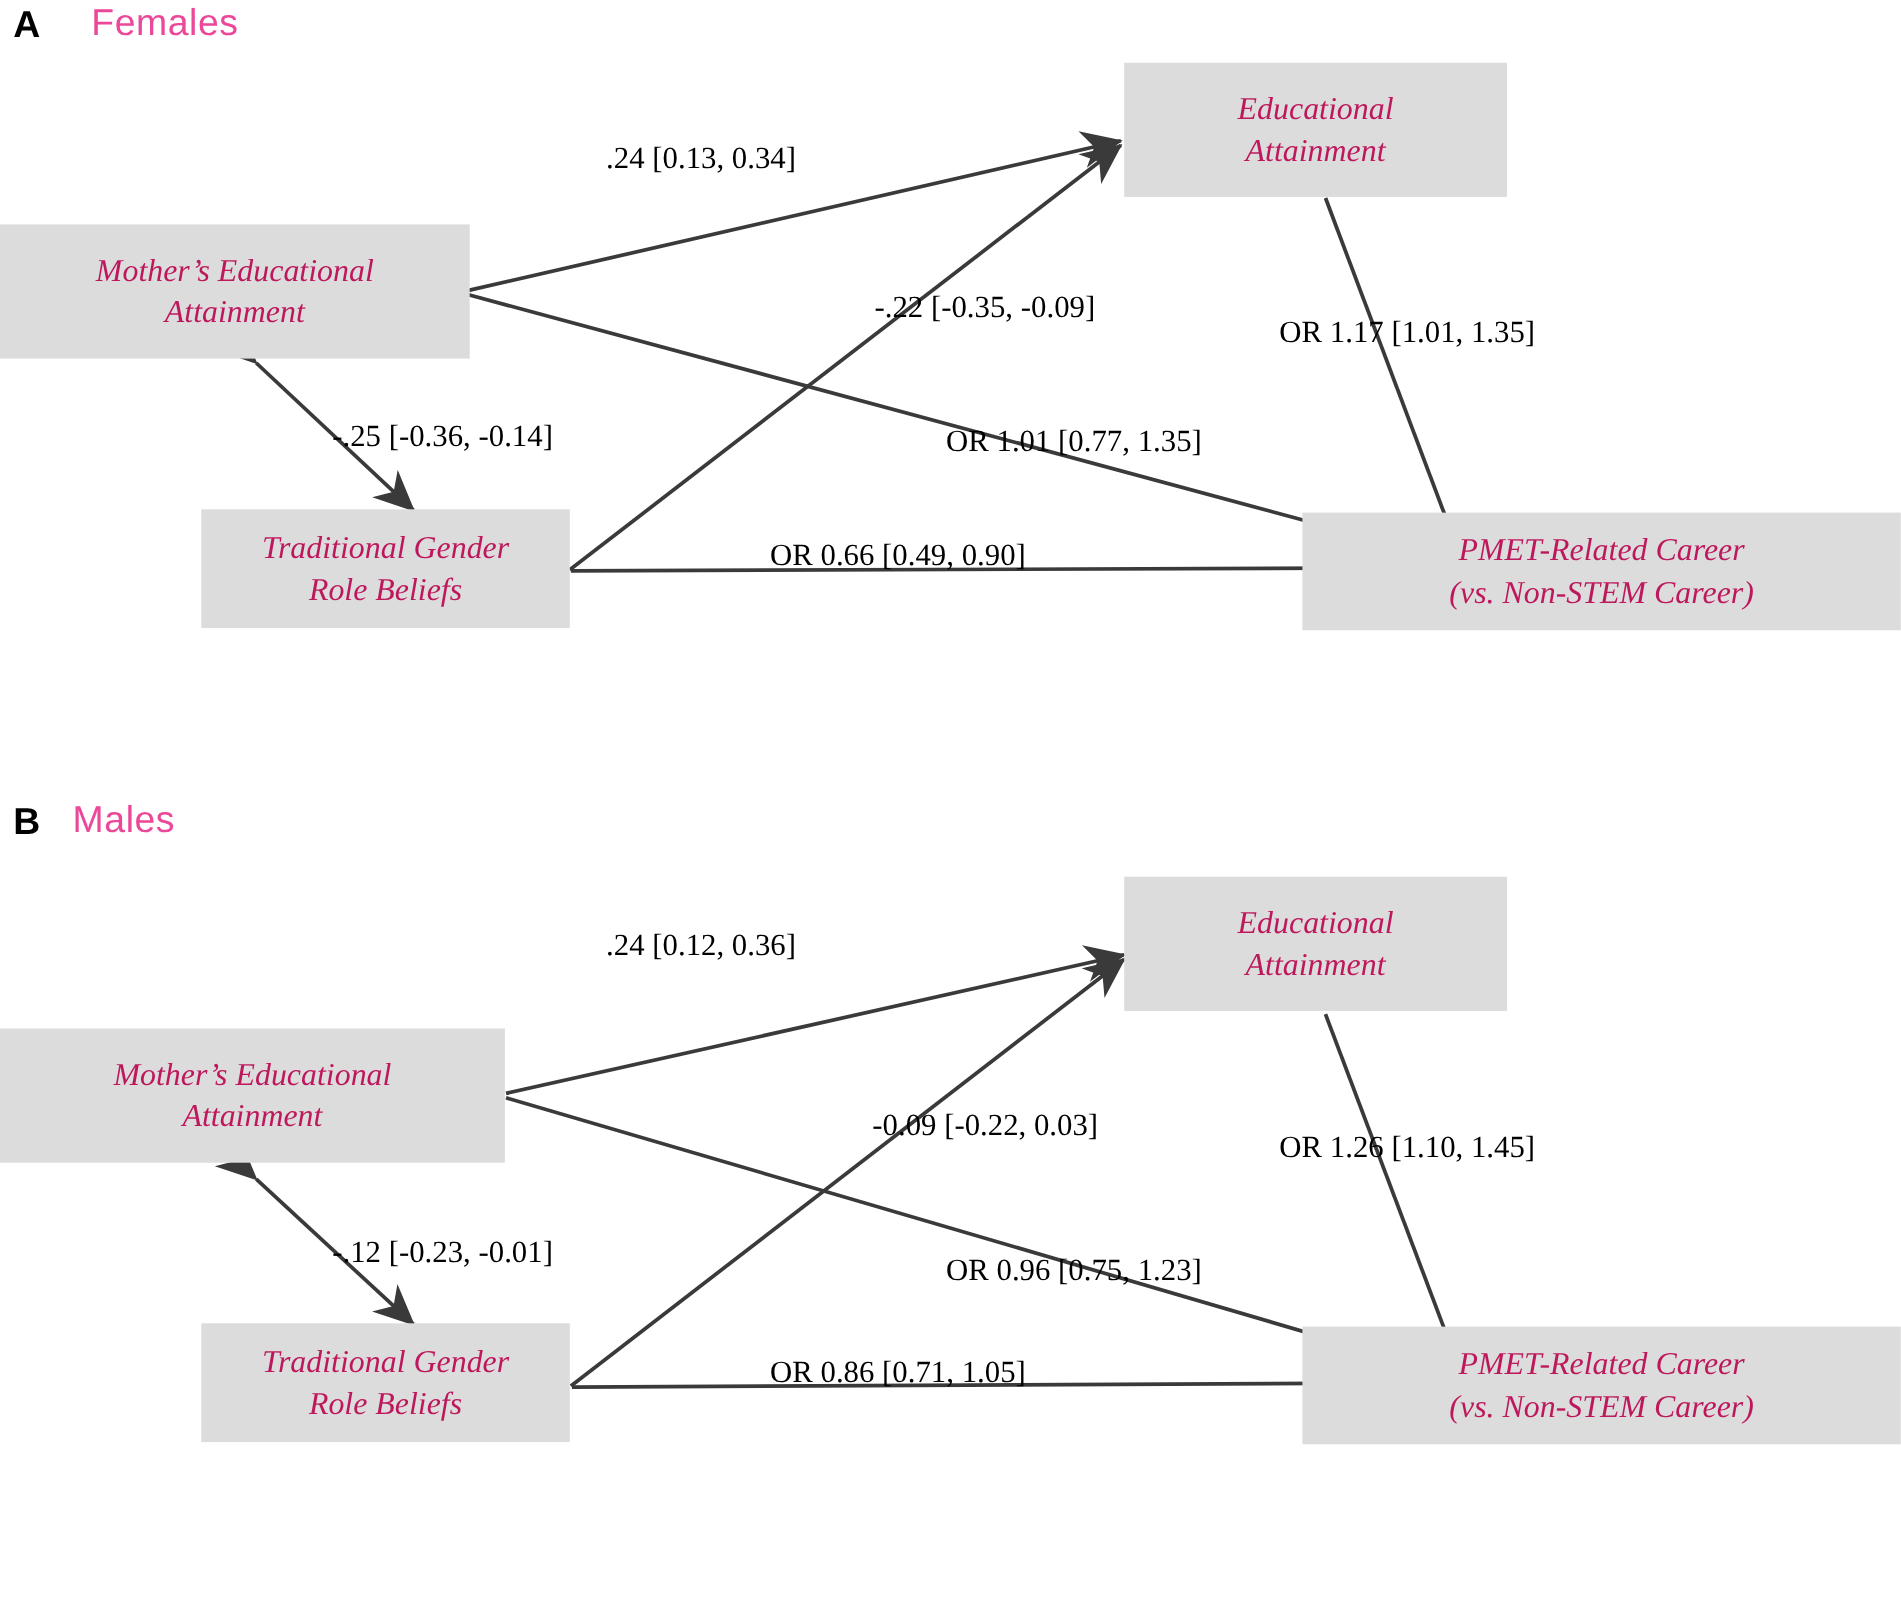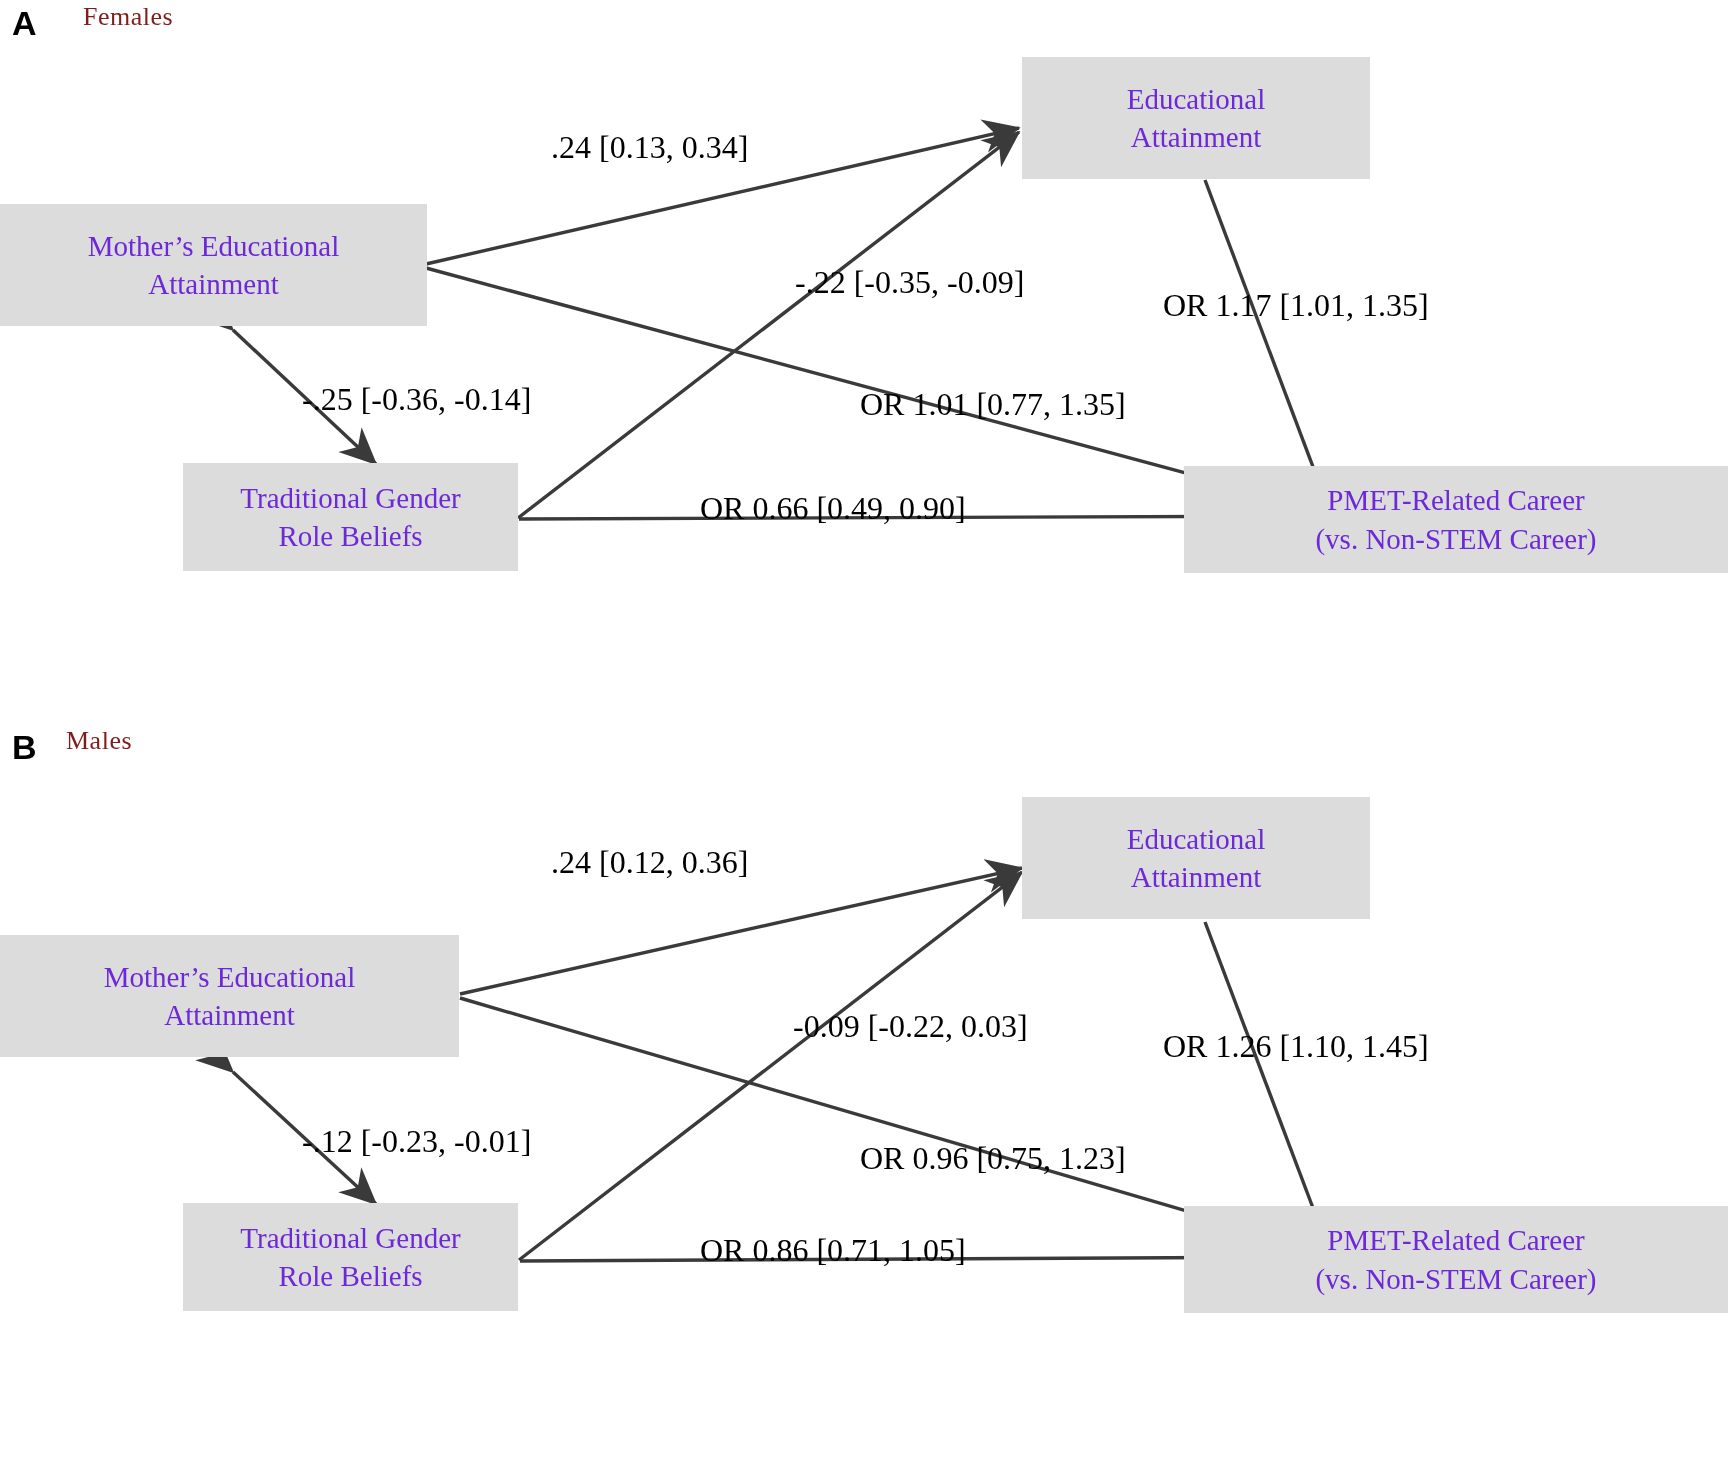--- a/index.html
+++ b/index.html
@@ -13,44 +13,45 @@
   #panelA{top:0;height:700px;}
   #panelB{top:700px;height:774px;}
 
   .panel-letter{
     position:absolute;
     font-family:"Liberation Sans","DejaVu Sans",sans-serif;
     font-weight:bold;font-size:34px;line-height:1;color:#000;
   }
   .panel-title{
     position:absolute;
-    font-family:Liberation Serif, serif;
-    font-size:26px;line-height:1;color:#7f1d1d;letter-spacing:0.5px;
+    font-family:Liberation Sans, sans-serif;
+    font-size:34px;line-height:1;color:#ec4899;letter-spacing:0.5px;
   }
 
   .node{
     position:absolute;
     background:#dcdcdc;
     display:flex;align-items:center;justify-content:center;
     text-align:center;
     font-family:"Liberation Serif","DejaVu Serif",serif;
     font-size:29px;line-height:1.32;
-    color:#6d28d9;
+    color:#be185d;
     box-sizing:border-box;
     padding:4px 6px;
     z-index:3;
+    font-style:italic;
   }
   .node span{display:block;white-space:pre-line;}
 
   .edge-layer{position:absolute;left:0;top:0;width:1728px;height:100%;z-index:2;}
 
   .edge-label{
     position:absolute;
     font-family:"Liberation Serif","DejaVu Serif",serif;
-    font-size:32px;line-height:1;color:#000;
+    font-size:28px;line-height:1;color:#000;
     white-space:nowrap;
     background:transparent;
     z-index:4;
   }
 </style>
 </head>
 <body>
 
 <div class="panel" id="panelA">
 

